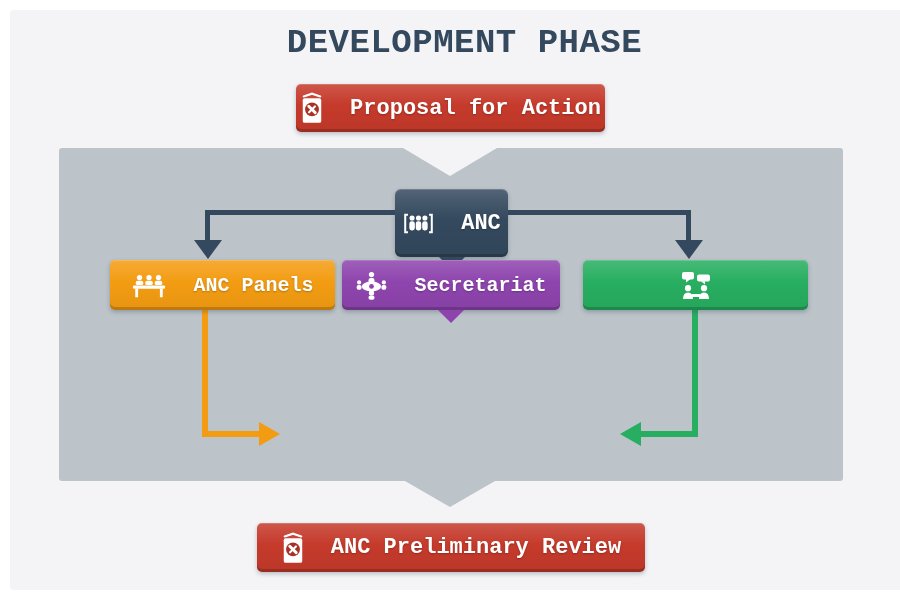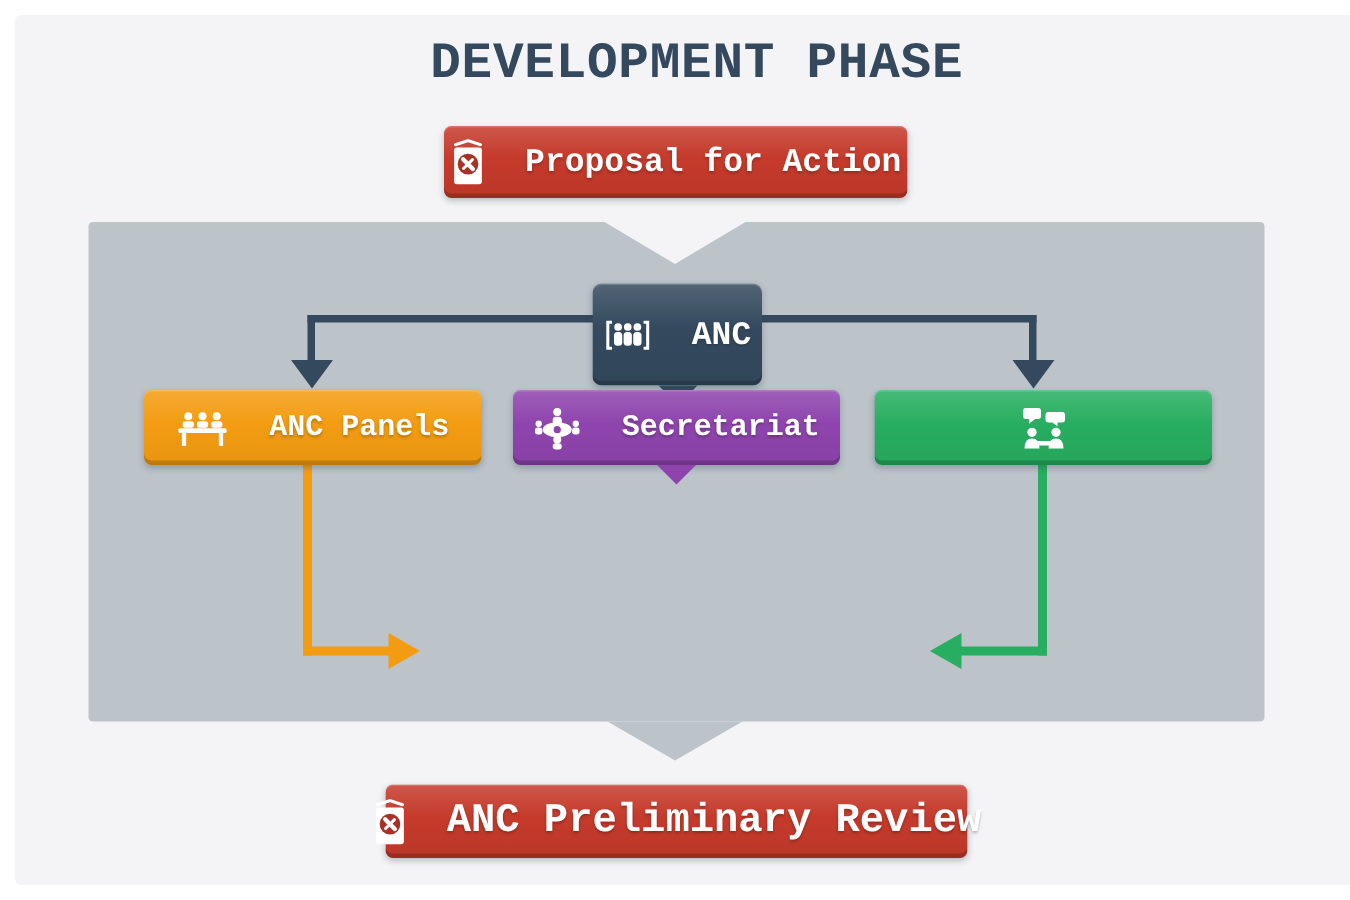--- a/index.html
+++ b/index.html
@@ -64,28 +64,28 @@
   .tail {
     position:absolute; top:100%; left:50%; transform:translateX(-50%);
     width:0; height:0;
     border-left:13px solid transparent; border-right:13px solid transparent;
     border-top:13px solid currentColor;
   }
   .n-proposal { left:296px; top:84px; width:309px; height:48px; background-color:var(--red,#c53a2b); color:var(--red,#c53a2b); }
   .n-proposal .label { font-size:22px; }
   .n-anc { left:395px; top:189px; width:113px; height:68px; background-color:var(--navy,#34495e); color:var(--navy,#34495e); border-radius:6px; }
   .n-anc .label { font-size:22px; }
-  .n-panels { left:96px; top:260px; width:225px; height:50px; background-color:var(--orange,#f39c12); color:var(--orange,#f39c12);align-items:center; }
+  .n-panels { left:110px; top:260px; width:225px; height:50px; background-color:var(--orange,#f39c12); color:var(--orange,#f39c12);align-items:center; }
   .n-secretariat { left:342px; top:260px; width:218px; height:50px; background-color:var(--purple,#8e44ad); color:var(--purple,#8e44ad); }
   .n-divisional { left:583px; top:260px; width:225px; height:50px; background-color:var(--green,#27ae60); color:var(--green,#27ae60); }
   .n-divisional .label { white-space:normal; width:118px; line-height:1.05; text-align:left; font-size:20px; }
   .n-study { left:318px; top:335px; width:267px; height:50px; background-color:var(--blue,#3498db); color:var(--blue,#3498db); }
   .n-technical { left:290px; top:410px; width:320px; height:50px; background-color:var(--darkblue,#1f618d); color:var(--darkblue,#1f618d); }
   .n-review { left:257px; top:523px; width:388px; height:49px; background-color:var(--red,#c53a2b); color:var(--red,#c53a2b); }
-  .n-review .label { font-size:27px; }
+  .n-review .label { font-size:22px; }
   .n-panels .label, .n-secretariat .label { font-size:20px; }
   .n-study .label, .n-technical .label { font-size:21px; }
   .node svg { display:block; flex:0 0 auto; }
 </style>
 </head>
 <body>
 
 <div class="stage">
   <div class="inner-bg"></div>
 

